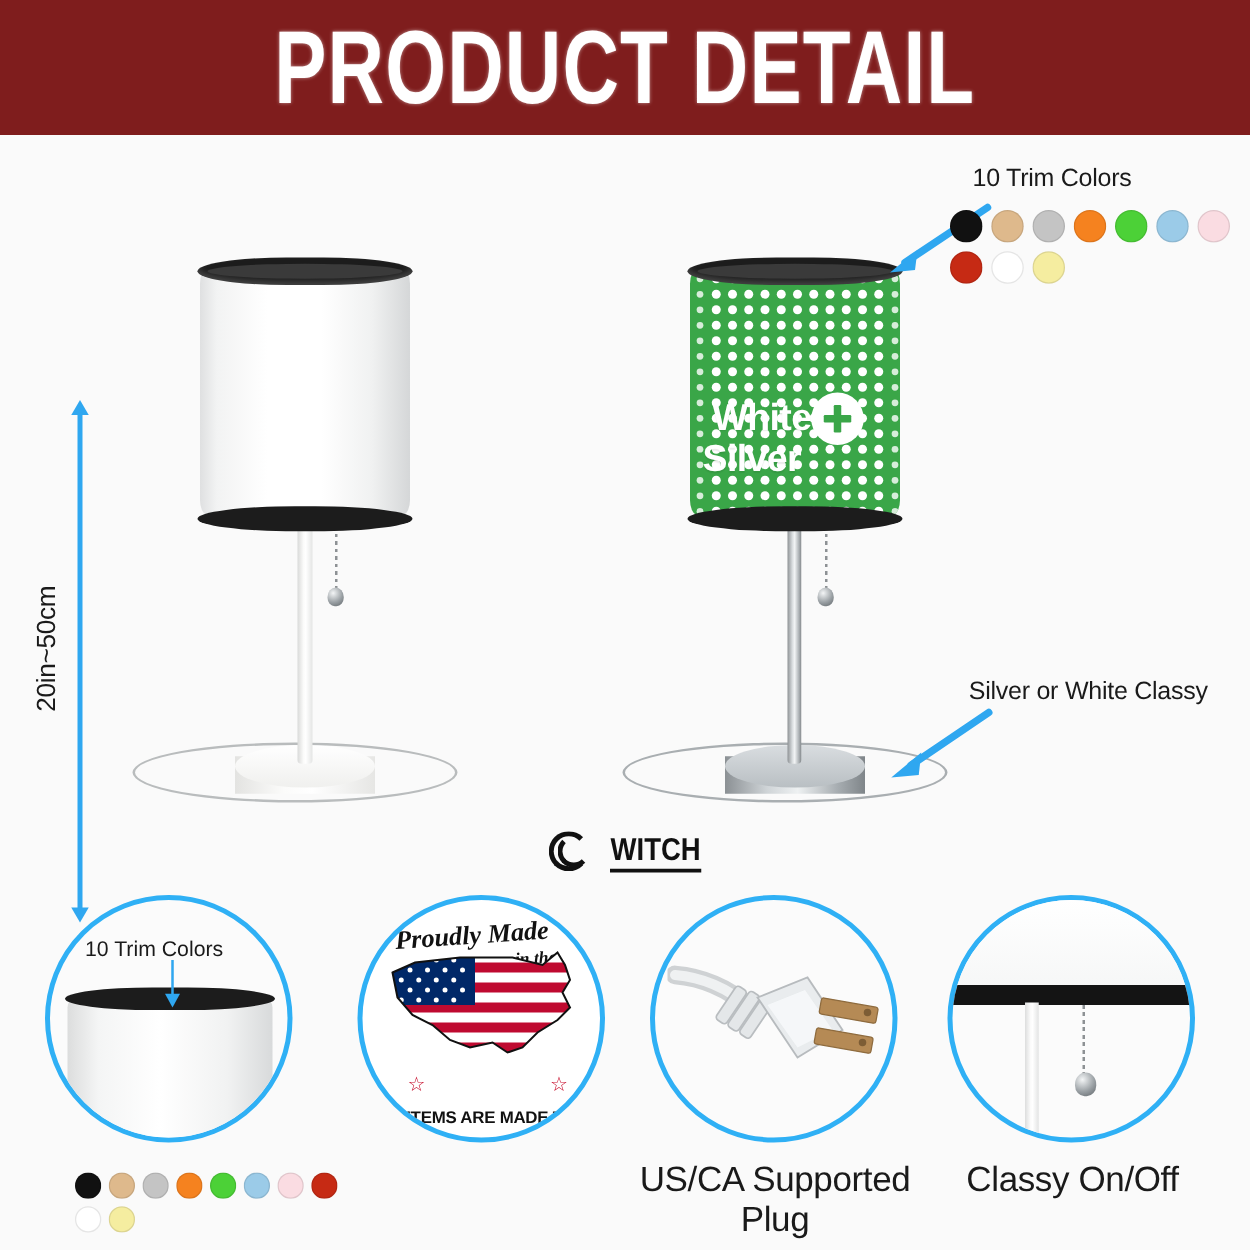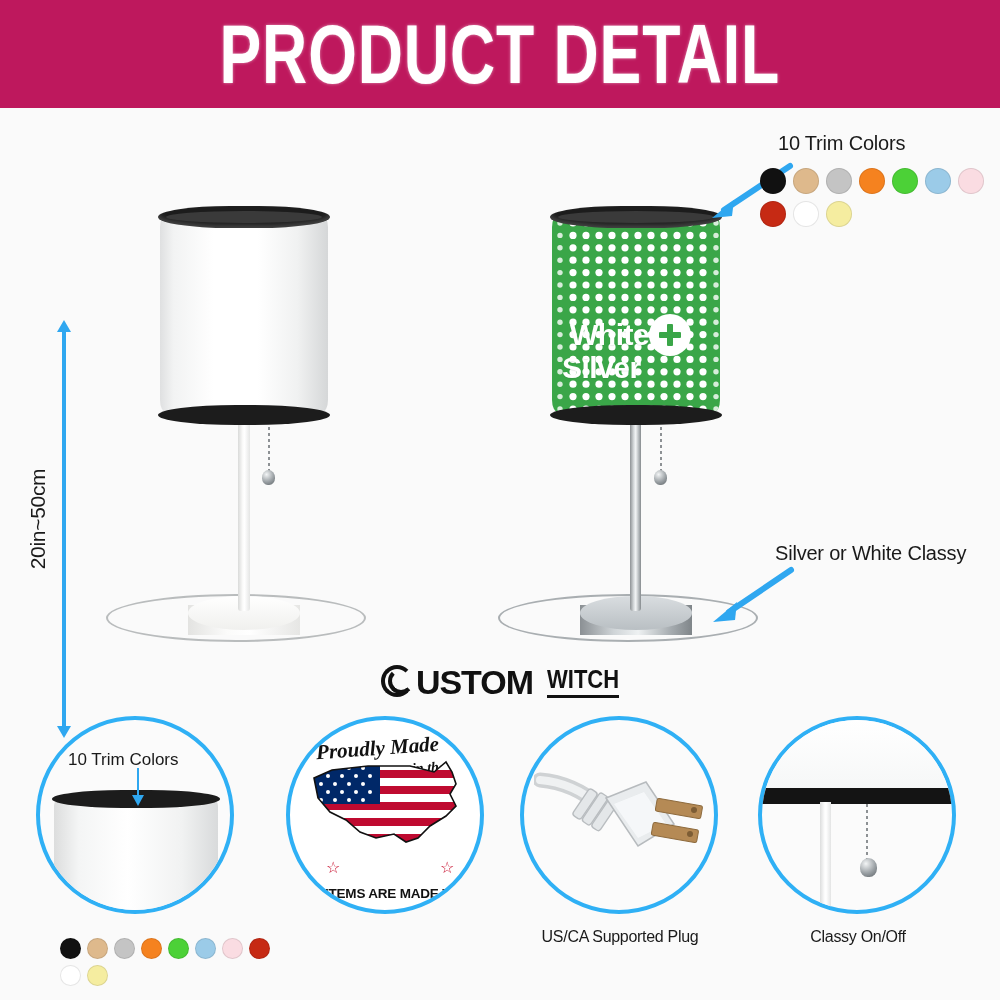--- a/index.html
+++ b/index.html
@@ -7,21 +7,21 @@
     width: 1000px; height: 1000px;
     background: #ffffff;
     font-family: "Liberation Sans", sans-serif;
     overflow: hidden;
   }
   #page { position: relative; width: 1000px; height: 1000px; background: #fafafa; }
 
   
   .banner {
     position: absolute; left: 0; top: 0; width: 1000px; height: 108px;
-    background: #be185d; display: flex; align-items: center; justify-content: center;
+    background: #7f1d1d; display: flex; align-items: center; justify-content: center;
   }
   .banner-title {
     color: #ffffff; font-size: 68px; line-height: 68px; font-weight: 700;
     letter-spacing: 1px; transform: scaleX(0.92) scaleY(1.22);
     text-shadow: 0 0 3px rgba(255,255,255,.55);
     font-family: "Liberation Sans", sans-serif;
   }
 
   
   .stage { position: absolute; left: 0; top: 112px; width: 1000px; height: 588px; background: #fafafa; }
@@ -139,21 +139,21 @@
 
   
   .features { position: absolute; left: 0; top: 708px; width: 1000px; height: 292px; }
   .feat { position: absolute; }
   .circle {
     position: absolute; width: 198px; height: 198px; border-radius: 50%;
     border: 4px solid #2fb0f5; background: #fbfbfb; overflow: hidden;
   }
   .feat-caption {
     position: absolute; top: 212px; width: 260px; text-align: center;
-    font-size: 16px; color: #1a1a1a; letter-spacing: -.3px;
+    font-size: 28px; color: #1a1a1a; letter-spacing: -.3px;
   }
 
   .mini-label { position: absolute; font-size: 17px; color: #1a1a1a; white-space: nowrap; }
   .down-arrow { position: absolute; width: 12px; }
   .down-arrow .st { position: absolute; left: 5px; top: 0; width: 2px; height: 28px; background: #2fa7f0; }
   .down-arrow .hd { position: absolute; left: 0; bottom: -10px; width: 0; height: 0;
     border-left: 6px solid transparent; border-right: 6px solid transparent; border-top: 11px solid #2fa7f0; }
 
   
   .usa-script { position: absolute; font-family: "Liberation Serif", serif; font-style: italic; font-weight: 700; color: #111; }
@@ -469,21 +469,20 @@
       <path d="M96 10 L34 52" stroke="#2fa7f0" stroke-width="6" fill="none" stroke-linecap="round"></path>
       <path d="M18 62 L42 42 L40 60 Z" fill="#2fa7f0"></path>
     </svg>
   </div>
 
   <div class="logo-wrap">
     <span class="logo-c">
       <span class="ring1"></span>
       <span class="ring2"></span>
     </span>
-    <span class="logo-custom">USTOM</span>
     <span class="logo-witch-wrap">
       <span class="logo-witch">WITCH</span>
       <span class="logo-underline"></span>
     </span>
   </div>
 
   <div class="features">
 
     <div class="feat" style="left:36px; top:8px; width:210px;">
       <div class="circle">

